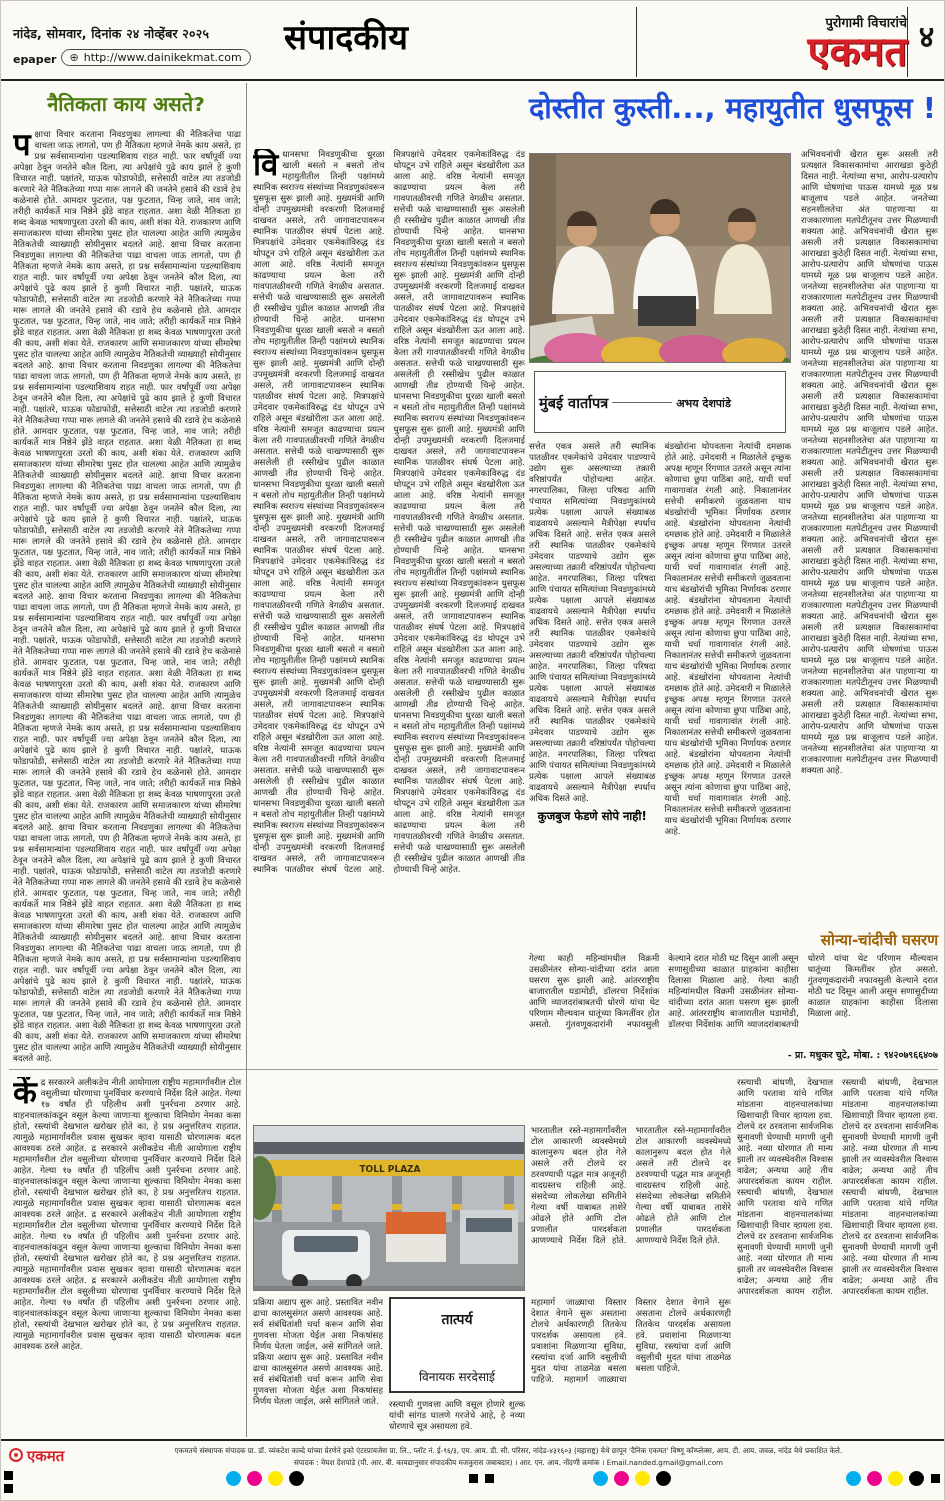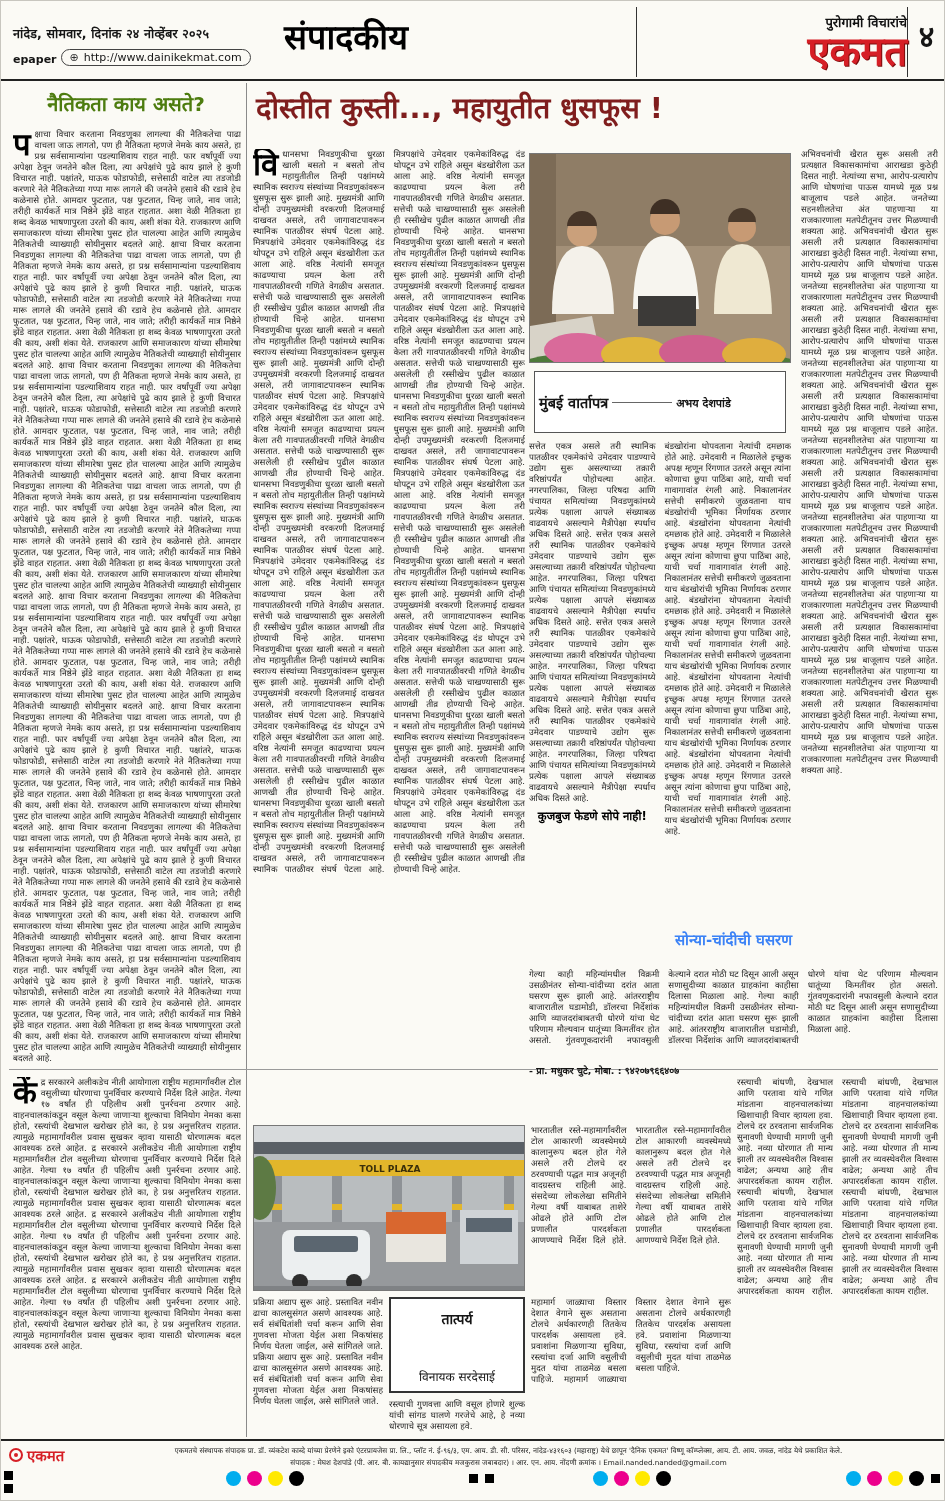--- a/index.html
+++ b/index.html
@@ -19,29 +19,29 @@
   .masthead .tagline{font-size:13px;font-weight:bold;color:#111}
   .masthead .name{font-size:40px;font-weight:bold;line-height:1;text-shadow:1px 1px 0 #7a0b0b}
   .pagenum{left:908px;top:14px;width:35px;text-align:center;font-size:30px;font-weight:bold}
   .header-rule{left:0;top:78px;width:945px;height:2px;background:#222}
   
   .vrule-main{left:245px;top:82px;width:1px;height:1354px;background:#8a8a8a}
   .hrule-mid{left:8px;top:1068px;width:929px;height:1px;background:#9a9a9a}
   .footer-rule{left:0;top:1438px;width:945px;height:2px;background:#222}
   
   .headline-sm{font-size:20px;font-weight:bold;text-align:center;color:#4d7c0f;line-height:1.15}
-  .headline-xl{font-size:29px;font-weight:bold;text-align:left;color:#7f1d1d;line-height:1.1}
+  .headline-xl{font-size:29px;font-weight:bold;text-align:right;color:#1d4ed8;line-height:1.1}
   .headline-lg{font-size:26px;font-weight:bold;text-align:center;color:#000;line-height:1.1}
-  .headline-md{font-size:15px;font-weight:bold;text-align:center;color:#3b82f6}
+  .headline-md{font-size:15px;font-weight:bold;text-align:right;color:#a16207}
   .body-text{font-size:8.6px;line-height:1.28;text-align:justify;overflow:hidden;color:#1d1d1d;word-break:break-word}
   .cols2{column-count:2;column-gap:9px}
   .cols3{column-count:3;column-gap:9px}
   .dropcap{float:left;font-size:31px;line-height:.85;font-weight:bold;padding:2px 4px 0 0;color:#000}
   .subhead{font-weight:bold;font-size:11.5px;text-align:center;margin:6px 0 4px;color:#000;line-height:1.2}
-  .byline{font-size:9.5px;font-weight:bold;text-align:left}
+  .byline{font-size:9.5px;font-weight:bold;text-align:right}
   
   .vartapatra{border:1px solid #555;background:#fff;text-align:center;padding:7px 4px;display:flex;flex-direction:row;gap:4px;align-items:center}
   .vartapatra .t{font-size:14.5px;font-weight:bold}
   .vartapatra .sep{width:60px;height:1px;background:#666}
   .vartapatra .a{font-size:11px;font-weight:bold}
   .tatparya{border:2px solid #333;background:#fff;text-align:center;padding:10px 6px;display:flex;flex-direction:column;gap:20px;align-items:center}
   .tatparya .t{font-size:14px;font-weight:bold}
   .tatparya .sep{width:50px;height:1px;background:#666}
   .tatparya .a{font-size:12px;font-weight:normal}
   
@@ -131,21 +131,21 @@
     <div class="subhead">कुजबुज फेडणे सोपे नाही!</div>
     <span>बंडखोरांना थोपवताना नेत्यांची दमछाक होते आहे. उमेदवारी न मिळालेले इच्छुक अपक्ष म्हणून रिंगणात उतरले असून त्यांना कोणाचा छुपा पाठिंबा आहे, याची चर्चा गावागावांत रंगली आहे. निकालानंतर सत्तेची समीकरणे जुळवताना याच बंडखोरांची भूमिका निर्णायक ठरणार आहे. बंडखोरांना थोपवताना नेत्यांची दमछाक होते आहे. उमेदवारी न मिळालेले इच्छुक अपक्ष म्हणून रिंगणात उतरले असून त्यांना कोणाचा छुपा पाठिंबा आहे, याची चर्चा गावागावांत रंगली आहे. निकालानंतर सत्तेची समीकरणे जुळवताना याच बंडखोरांची भूमिका निर्णायक ठरणार आहे. बंडखोरांना थोपवताना नेत्यांची दमछाक होते आहे. उमेदवारी न मिळालेले इच्छुक अपक्ष म्हणून रिंगणात उतरले असून त्यांना कोणाचा छुपा पाठिंबा आहे, याची चर्चा गावागावांत रंगली आहे. निकालानंतर सत्तेची समीकरणे जुळवताना याच बंडखोरांची भूमिका निर्णायक ठरणार आहे. बंडखोरांना थोपवताना नेत्यांची दमछाक होते आहे. उमेदवारी न मिळालेले इच्छुक अपक्ष म्हणून रिंगणात उतरले असून त्यांना कोणाचा छुपा पाठिंबा आहे, याची चर्चा गावागावांत रंगली आहे. निकालानंतर सत्तेची समीकरणे जुळवताना याच बंडखोरांची भूमिका निर्णायक ठरणार आहे. बंडखोरांना थोपवताना नेत्यांची दमछाक होते आहे. उमेदवारी न मिळालेले इच्छुक अपक्ष म्हणून रिंगणात उतरले असून त्यांना कोणाचा छुपा पाठिंबा आहे, याची चर्चा गावागावांत रंगली आहे. निकालानंतर सत्तेची समीकरणे जुळवताना याच बंडखोरांची भूमिका निर्णायक ठरणार आहे.</span>
   </div>
 
   <div class="abs body-text" style="left:800px;top:148px;width:137px;height:778px">
     <span>अभिवचनांची खैरात सुरू असली तरी प्रत्यक्षात विकासकामांचा आराखडा कुठेही दिसत नाही. नेत्यांच्या सभा, आरोप-प्रत्यारोप आणि घोषणांचा पाऊस यामध्ये मूळ प्रश्न बाजूलाच पडले आहेत. जनतेच्या सहनशीलतेचा अंत पाहणाऱ्या या राजकारणाला मतपेटीतूनच उत्तर मिळण्याची शक्यता आहे. अभिवचनांची खैरात सुरू असली तरी प्रत्यक्षात विकासकामांचा आराखडा कुठेही दिसत नाही. नेत्यांच्या सभा, आरोप-प्रत्यारोप आणि घोषणांचा पाऊस यामध्ये मूळ प्रश्न बाजूलाच पडले आहेत. जनतेच्या सहनशीलतेचा अंत पाहणाऱ्या या राजकारणाला मतपेटीतूनच उत्तर मिळण्याची शक्यता आहे. अभिवचनांची खैरात सुरू असली तरी प्रत्यक्षात विकासकामांचा आराखडा कुठेही दिसत नाही. नेत्यांच्या सभा, आरोप-प्रत्यारोप आणि घोषणांचा पाऊस यामध्ये मूळ प्रश्न बाजूलाच पडले आहेत. जनतेच्या सहनशीलतेचा अंत पाहणाऱ्या या राजकारणाला मतपेटीतूनच उत्तर मिळण्याची शक्यता आहे. अभिवचनांची खैरात सुरू असली तरी प्रत्यक्षात विकासकामांचा आराखडा कुठेही दिसत नाही. नेत्यांच्या सभा, आरोप-प्रत्यारोप आणि घोषणांचा पाऊस यामध्ये मूळ प्रश्न बाजूलाच पडले आहेत. जनतेच्या सहनशीलतेचा अंत पाहणाऱ्या या राजकारणाला मतपेटीतूनच उत्तर मिळण्याची शक्यता आहे. अभिवचनांची खैरात सुरू असली तरी प्रत्यक्षात विकासकामांचा आराखडा कुठेही दिसत नाही. नेत्यांच्या सभा, आरोप-प्रत्यारोप आणि घोषणांचा पाऊस यामध्ये मूळ प्रश्न बाजूलाच पडले आहेत. जनतेच्या सहनशीलतेचा अंत पाहणाऱ्या या राजकारणाला मतपेटीतूनच उत्तर मिळण्याची शक्यता आहे. अभिवचनांची खैरात सुरू असली तरी प्रत्यक्षात विकासकामांचा आराखडा कुठेही दिसत नाही. नेत्यांच्या सभा, आरोप-प्रत्यारोप आणि घोषणांचा पाऊस यामध्ये मूळ प्रश्न बाजूलाच पडले आहेत. जनतेच्या सहनशीलतेचा अंत पाहणाऱ्या या राजकारणाला मतपेटीतूनच उत्तर मिळण्याची शक्यता आहे. अभिवचनांची खैरात सुरू असली तरी प्रत्यक्षात विकासकामांचा आराखडा कुठेही दिसत नाही. नेत्यांच्या सभा, आरोप-प्रत्यारोप आणि घोषणांचा पाऊस यामध्ये मूळ प्रश्न बाजूलाच पडले आहेत. जनतेच्या सहनशीलतेचा अंत पाहणाऱ्या या राजकारणाला मतपेटीतूनच उत्तर मिळण्याची शक्यता आहे. अभिवचनांची खैरात सुरू असली तरी प्रत्यक्षात विकासकामांचा आराखडा कुठेही दिसत नाही. नेत्यांच्या सभा, आरोप-प्रत्यारोप आणि घोषणांचा पाऊस यामध्ये मूळ प्रश्न बाजूलाच पडले आहेत. जनतेच्या सहनशीलतेचा अंत पाहणाऱ्या या राजकारणाला मतपेटीतूनच उत्तर मिळण्याची शक्यता आहे.</span>
   </div>
 
   <div class="abs" style="left:528px;top:928px;width:409px;height:138px">
     <div class="headline-md">सोन्या-चांदीची घसरण</div>
-    <div class="body-text cols3" style="height:95px;margin-top:20px">
+    <div class="body-text cols3" style="height:95px;margin-top:4px">
       <span>गेल्या काही महिन्यांमधील विक्रमी उसळीनंतर सोन्या-चांदीच्या दरांत आता घसरण सुरू झाली आहे. आंतरराष्ट्रीय बाजारातील घडामोडी, डॉलरचा निर्देशांक आणि व्याजदरांबाबतची धोरणे यांचा थेट परिणाम मौल्यवान धातूंच्या किमतींवर होत असतो. गुंतवणूकदारांनी नफावसुली केल्याने दरात मोठी घट दिसून आली असून सणासुदीच्या काळात ग्राहकांना काहीसा दिलासा मिळाला आहे. गेल्या काही महिन्यांमधील विक्रमी उसळीनंतर सोन्या-चांदीच्या दरांत आता घसरण सुरू झाली आहे. आंतरराष्ट्रीय बाजारातील घडामोडी, डॉलरचा निर्देशांक आणि व्याजदरांबाबतची धोरणे यांचा थेट परिणाम मौल्यवान धातूंच्या किमतींवर होत असतो. गुंतवणूकदारांनी नफावसुली केल्याने दरात मोठी घट दिसून आली असून सणासुदीच्या काळात ग्राहकांना काहीसा दिलासा मिळाला आहे.</span>
     </div>
     <div class="byline">- प्रा. मधुकर चुटे, मोबा. : ९४२०७९६६४०७</div>
   </div>
 
   <div class="abs body-text" style="left:12px;top:1076px;width:228px;height:356px">
     <span class="dropcap">कें</span><span>द्र सरकारने अलीकडेच नीती आयोगाला राष्ट्रीय महामार्गांवरील टोल वसुलीच्या धोरणाचा पुनर्विचार करण्याचे निर्देश दिले आहेत. गेल्या १७ वर्षांत ही पहिलीच अशी पुनर्रचना ठरणार आहे. वाहनचालकांकडून वसूल केल्या जाणाऱ्या शुल्काचा विनियोग नेमका कसा होतो, रस्त्यांची देखभाल खरोखर होते का, हे प्रश्न अनुत्तरितच राहतात. त्यामुळे महामार्गांवरील प्रवास सुखकर व्हावा यासाठी धोरणात्मक बदल आवश्यक ठरले आहेत. द्र सरकारने अलीकडेच नीती आयोगाला राष्ट्रीय महामार्गांवरील टोल वसुलीच्या धोरणाचा पुनर्विचार करण्याचे निर्देश दिले आहेत. गेल्या १७ वर्षांत ही पहिलीच अशी पुनर्रचना ठरणार आहे. वाहनचालकांकडून वसूल केल्या जाणाऱ्या शुल्काचा विनियोग नेमका कसा होतो, रस्त्यांची देखभाल खरोखर होते का, हे प्रश्न अनुत्तरितच राहतात. त्यामुळे महामार्गांवरील प्रवास सुखकर व्हावा यासाठी धोरणात्मक बदल आवश्यक ठरले आहेत. द्र सरकारने अलीकडेच नीती आयोगाला राष्ट्रीय महामार्गांवरील टोल वसुलीच्या धोरणाचा पुनर्विचार करण्याचे निर्देश दिले आहेत. गेल्या १७ वर्षांत ही पहिलीच अशी पुनर्रचना ठरणार आहे. वाहनचालकांकडून वसूल केल्या जाणाऱ्या शुल्काचा विनियोग नेमका कसा होतो, रस्त्यांची देखभाल खरोखर होते का, हे प्रश्न अनुत्तरितच राहतात. त्यामुळे महामार्गांवरील प्रवास सुखकर व्हावा यासाठी धोरणात्मक बदल आवश्यक ठरले आहेत. द्र सरकारने अलीकडेच नीती आयोगाला राष्ट्रीय महामार्गांवरील टोल वसुलीच्या धोरणाचा पुनर्विचार करण्याचे निर्देश दिले आहेत. गेल्या १७ वर्षांत ही पहिलीच अशी पुनर्रचना ठरणार आहे. वाहनचालकांकडून वसूल केल्या जाणाऱ्या शुल्काचा विनियोग नेमका कसा होतो, रस्त्यांची देखभाल खरोखर होते का, हे प्रश्न अनुत्तरितच राहतात. त्यामुळे महामार्गांवरील प्रवास सुखकर व्हावा यासाठी धोरणात्मक बदल आवश्यक ठरले आहेत.</span>
   </div>
 
 
@@ -211,21 +211,21 @@
   </div>
 
   <div class="abs footer-rule"></div>
 
   <div class="abs footer-logo">
     <span class="emblem"></span>
     <span class="txt" style="color: rgb(214, 31, 38);">एकमत</span>
   </div>
 
   <div class="abs imprint" style="top:1444px">एकमतचे संस्थापक संपादक प्रा. डॉ. व्यंकटेश काब्दे यांच्या प्रेरणेने इको एंटरप्रायजेस प्रा. लि., प्लॉट नं. ई-९६/३, एम. आय. डी. सी. परिसर, नांदेड-४३१६०३ (महाराष्ट्र) येथे छापून 'दैनिक एकमत' विष्णू कॉम्प्लेक्स, आय. टी. आय. जवळ, नांदेड येथे प्रकाशित केले.</div>
-  <div class="abs imprint" style="top:1456px">संपादक : मेघश देशपांडे (पी. आर. बी. कायद्यानुसार संपादकीय मजकुरास जबाबदार) । आर. एन. आय. नोंदणी क्रमांक । Email.nanded.nanded@gmail.com</div>
+  <div class="abs imprint" style="top:1456px">संपादक : मेघश देशपांडे (पी. आर. बी. कायद्यानुसार संपादकीय मजकुरास जबाबदार) । आर. एन. आय. नोंदणी क्रमांक । Email.nanded.gmail@gmail.com</div>
 
   <span class="abs sq" style="left:3px;top:1470px"></span>
   <span class="abs sq" style="left:3px;top:1483px"></span>
 
   <div class="abs markrow" style="left:225px;top:1470px">
     <span class="mark" style="background-color: rgb(0, 173, 238);"></span>
     <span class="mark" style="background-color: rgb(236, 0, 140);"></span>
     <span class="mark" style="background-color: rgb(255, 233, 0);"></span>
     <span class="mark" style="background-color: rgb(0, 0, 0);"></span>
   </div>

